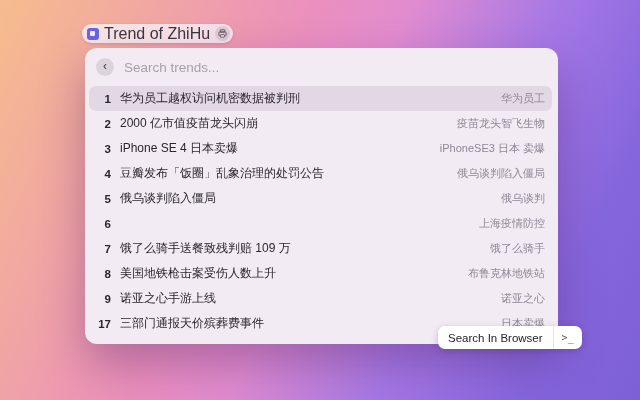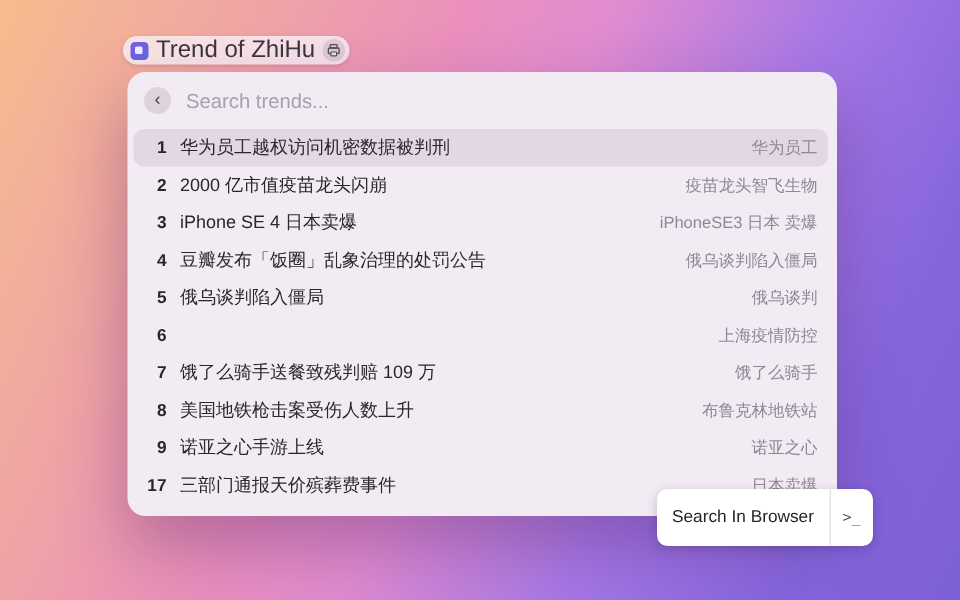--- a/index.html
+++ b/index.html
@@ -81,21 +81,21 @@
     white-space: nowrap; overflow: hidden;
   }
   .trend-spacer { flex: 1; }
   .trend-tag {
     font-size: 11px; color: #8f8795; white-space: nowrap; flex: 0 0 auto;
     margin-left: 10px;
   }
 
   
   .browser-btn {
-    position: absolute; left: 438px; top: 326px; height: 38px; z-index: 5;
+    position: absolute; left: 438px; top: 326px; height: 23px; z-index: 5;
     display: flex; align-items: stretch;
     background: #ffffff; border-radius: 7px;
     box-shadow: 0 2px 7px rgba(60, 30, 80, 0.25);
     cursor: pointer; overflow: hidden;
   }
   .browser-btn .btn-label {
     display: flex; align-items: center; padding: 0 10px;
     font-size: 11.5px; font-weight: 500; color: #26222a; white-space: nowrap;
   }
   .browser-btn .btn-shortcut {

